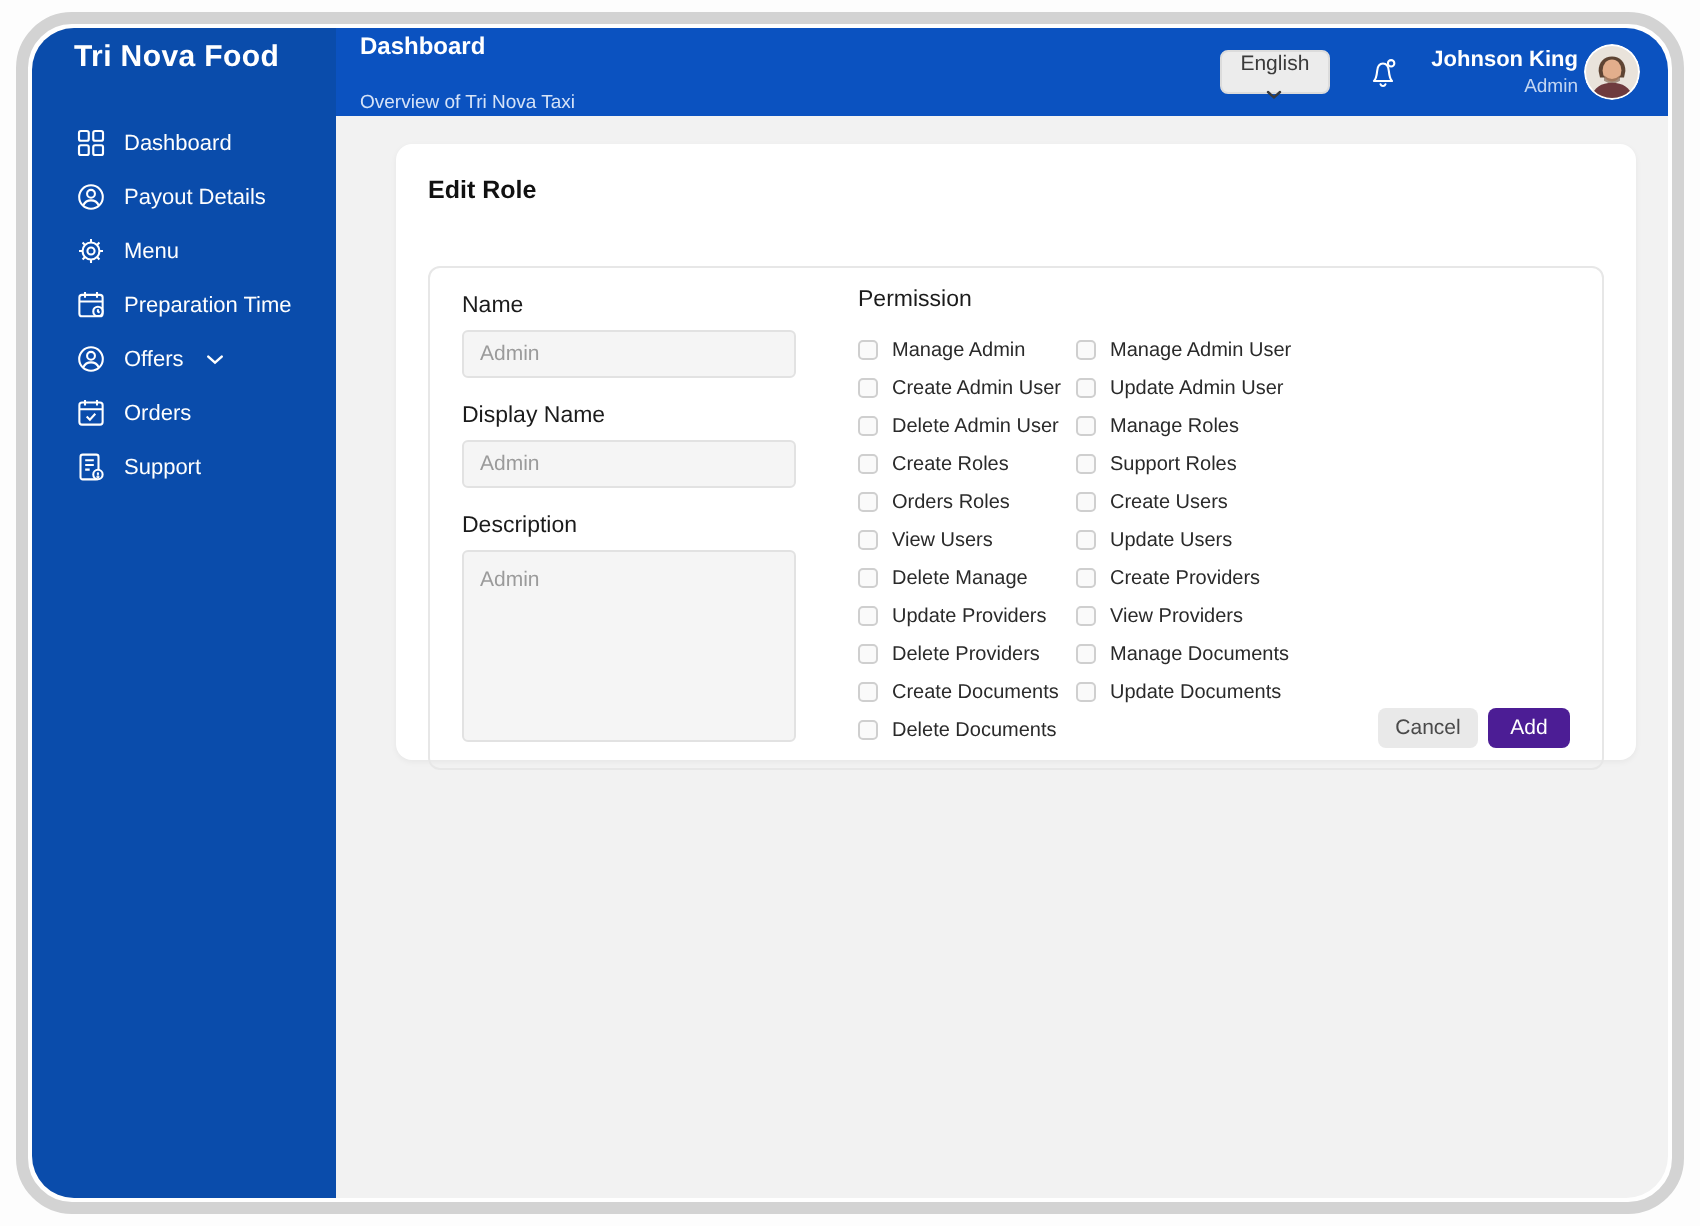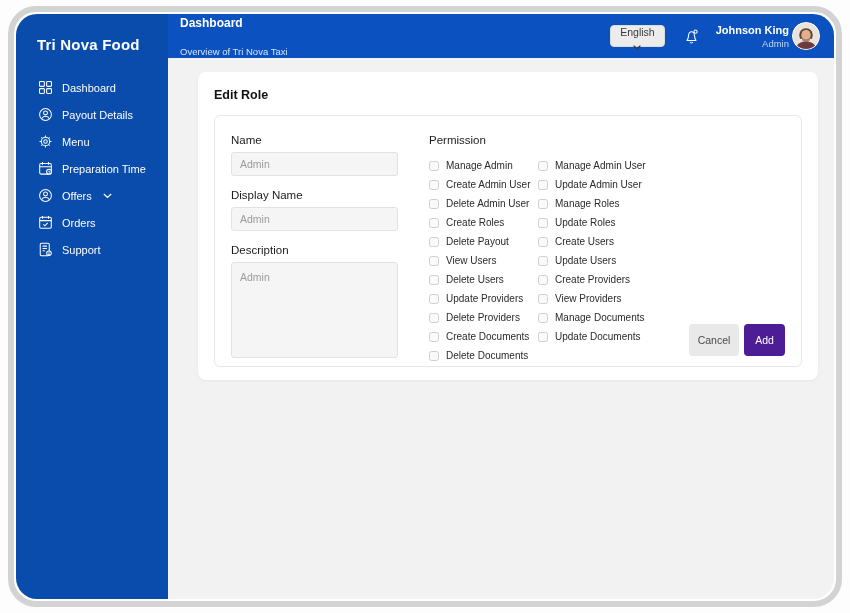--- a/index.html
+++ b/index.html
@@ -22,21 +22,20 @@
     overflow: hidden;
     display: flex;
     background: #f2f2f2;
   }
   
   .sidebar {
     width: 152px; flex: 0 0 152px;
     background: #0a4cab;
     color: #fff;
     display: flex; flex-direction: column;
-    padding-top: 16px;
   }
   .brand {
     font-size: 15px; font-weight: 700; letter-spacing: .2px;
     padding: 6px 0 0 21px; height: 34px;
   }
   .nav { margin-top: 10px; }
   .nav-item {
     height: 27px; display: flex; align-items: center;
     padding-left: 22px; gap: 9px; cursor: pointer;
     font-size: 11px; color: #fefefe;
@@ -69,24 +68,25 @@
   .avatar { width: 28px; height: 28px; border-radius: 50%; overflow: hidden; flex: 0 0 28px; cursor: pointer; }
   
   .content { flex: 1; padding: 14px 16px 0 30px; overflow: hidden; }
   .card {
     background: #fff; border-radius: 8px; height: 308px;
     box-shadow: 0 1px 3px rgba(0,0,0,.05);
     padding: 16px;
   }
   .card-title { font-size: 12.5px; font-weight: 700; color: #111; }
   .panel {
-    margin-top: 13px; height: 252px;
+    margin-top: 31px; height: 252px;
     border: 1px solid #e7e7e7; border-radius: 6px;
     display: flex; padding: 18px 16px;
     position: relative;
+    align-items: center;
   }
   .form-col { width: 167px; flex: 0 0 167px; }
   .f-label { font-size: 11.5px; font-weight: 500; color: #1b1b1b; margin-bottom: 6px; }
   .f-input {
     width: 167px; height: 24px;
     background: #f5f5f5; border: 1px solid #e2e2e2; border-radius: 3px;
     padding: 0 8px; font-size: 10.5px; color: #9b9b9b;
     font-family: "Liberation Sans", sans-serif;
     margin-bottom: 13px; display: block;
   }
@@ -97,21 +97,21 @@
   .chk {
     display: flex; align-items: center; gap: 7px; height: 19px;
     font-size: 10px; color: #2a2a2a; cursor: pointer;
   }
   .box {
     width: 10px; height: 10px; flex: 0 0 10px;
     background: #fafafa; border: 1px solid #cfcfcf; border-radius: 2.5px;
   }
   .actions { position: absolute; right: 16px; bottom: 10px; display: flex; gap: 5px; }
   .btn {
-    height: 32px; border: none; border-radius: 4px; cursor: pointer;
+    height: 20px; border: none; border-radius: 4px; cursor: pointer;
     font-size: 10.5px; font-family: "Liberation Sans", sans-serif;
     display: flex; align-items: center; justify-content: center;
   }
   .btn-cancel { background: #e9e9e9; color: #4a4a4a; width: 50px; }
   .btn-add { background: #4c1d95; color: #fff; width: 41px; }
 </style>
 </head>
 <body>
 
 <div class="window">
@@ -286,41 +286,41 @@
                 <label class="chk">
                     <span class="box"></span>
                     <span>Manage Roles</span>
                   </label>
                 <label class="chk">
                     <span class="box"></span>
                     <span>Create Roles</span>
                   </label>
                 <label class="chk">
                     <span class="box"></span>
-                    <span>Update Roles</span>
-                  </label>
-                <label class="chk">
-                    <span class="box"></span>
-                    <span>Delete Payout</span>
+                    <span>Support Roles</span>
+                  </label>
+                <label class="chk">
+                    <span class="box"></span>
+                    <span>Orders Roles</span>
                   </label>
                 <label class="chk">
                     <span class="box"></span>
                     <span>Create Users</span>
                   </label>
                 <label class="chk">
                     <span class="box"></span>
                     <span>View Users</span>
                   </label>
                 <label class="chk">
                     <span class="box"></span>
                     <span>Update Users</span>
                   </label>
                 <label class="chk">
                     <span class="box"></span>
-                    <span>Delete Users</span>
+                    <span>Delete Manage</span>
                   </label>
                 <label class="chk">
                     <span class="box"></span>
                     <span>Create Providers</span>
                   </label>
                 <label class="chk">
                     <span class="box"></span>
                     <span>Update Providers</span>
                   </label>
                 <label class="chk">

